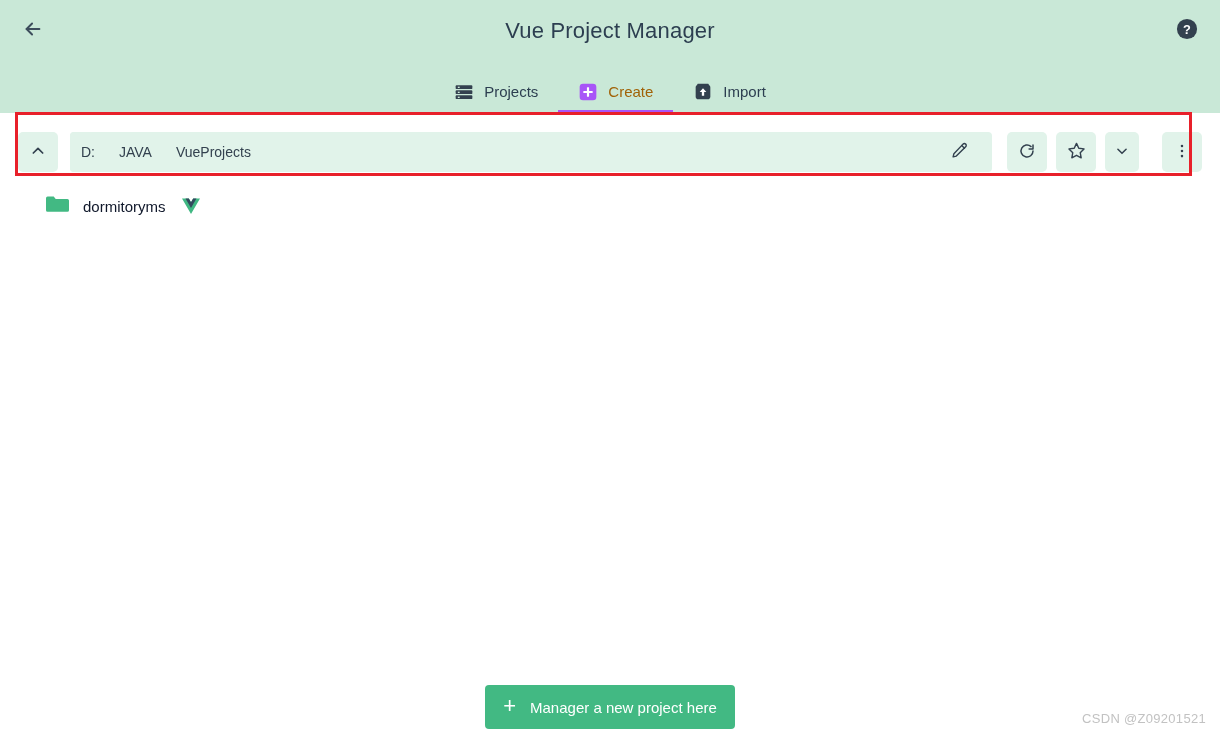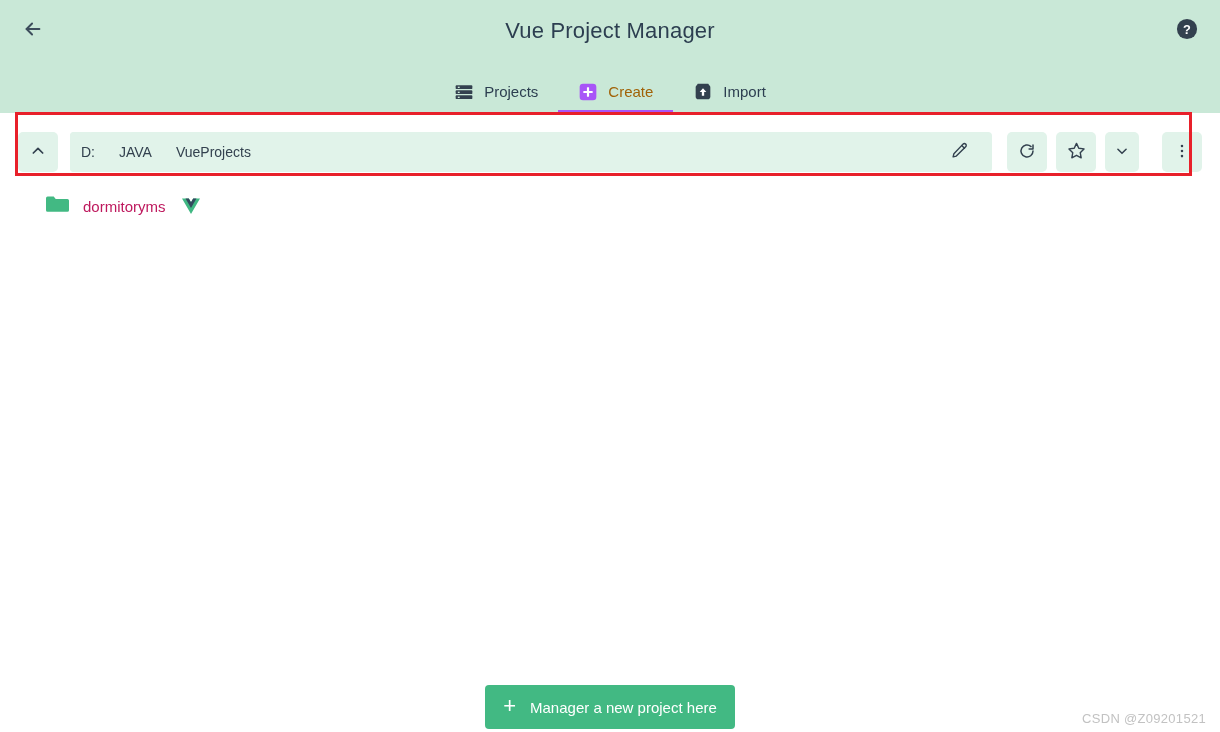--- a/index.html
+++ b/index.html
@@ -194,21 +194,21 @@
   .folder-row {
     display: flex;
     align-items: center;
     height: 40px;
     padding-left: 45px;
     cursor: pointer;
     gap: 14px;
   }
   .folder-name {
     font-size: 15px;
-    color: #be185d;
+    color: #0f172a;
   }
   .vue-logo {
     width: 18px;
     height: 16px;
     display: inline-flex;
     align-items: center;
     margin-left: 2px;
   }
 
   

